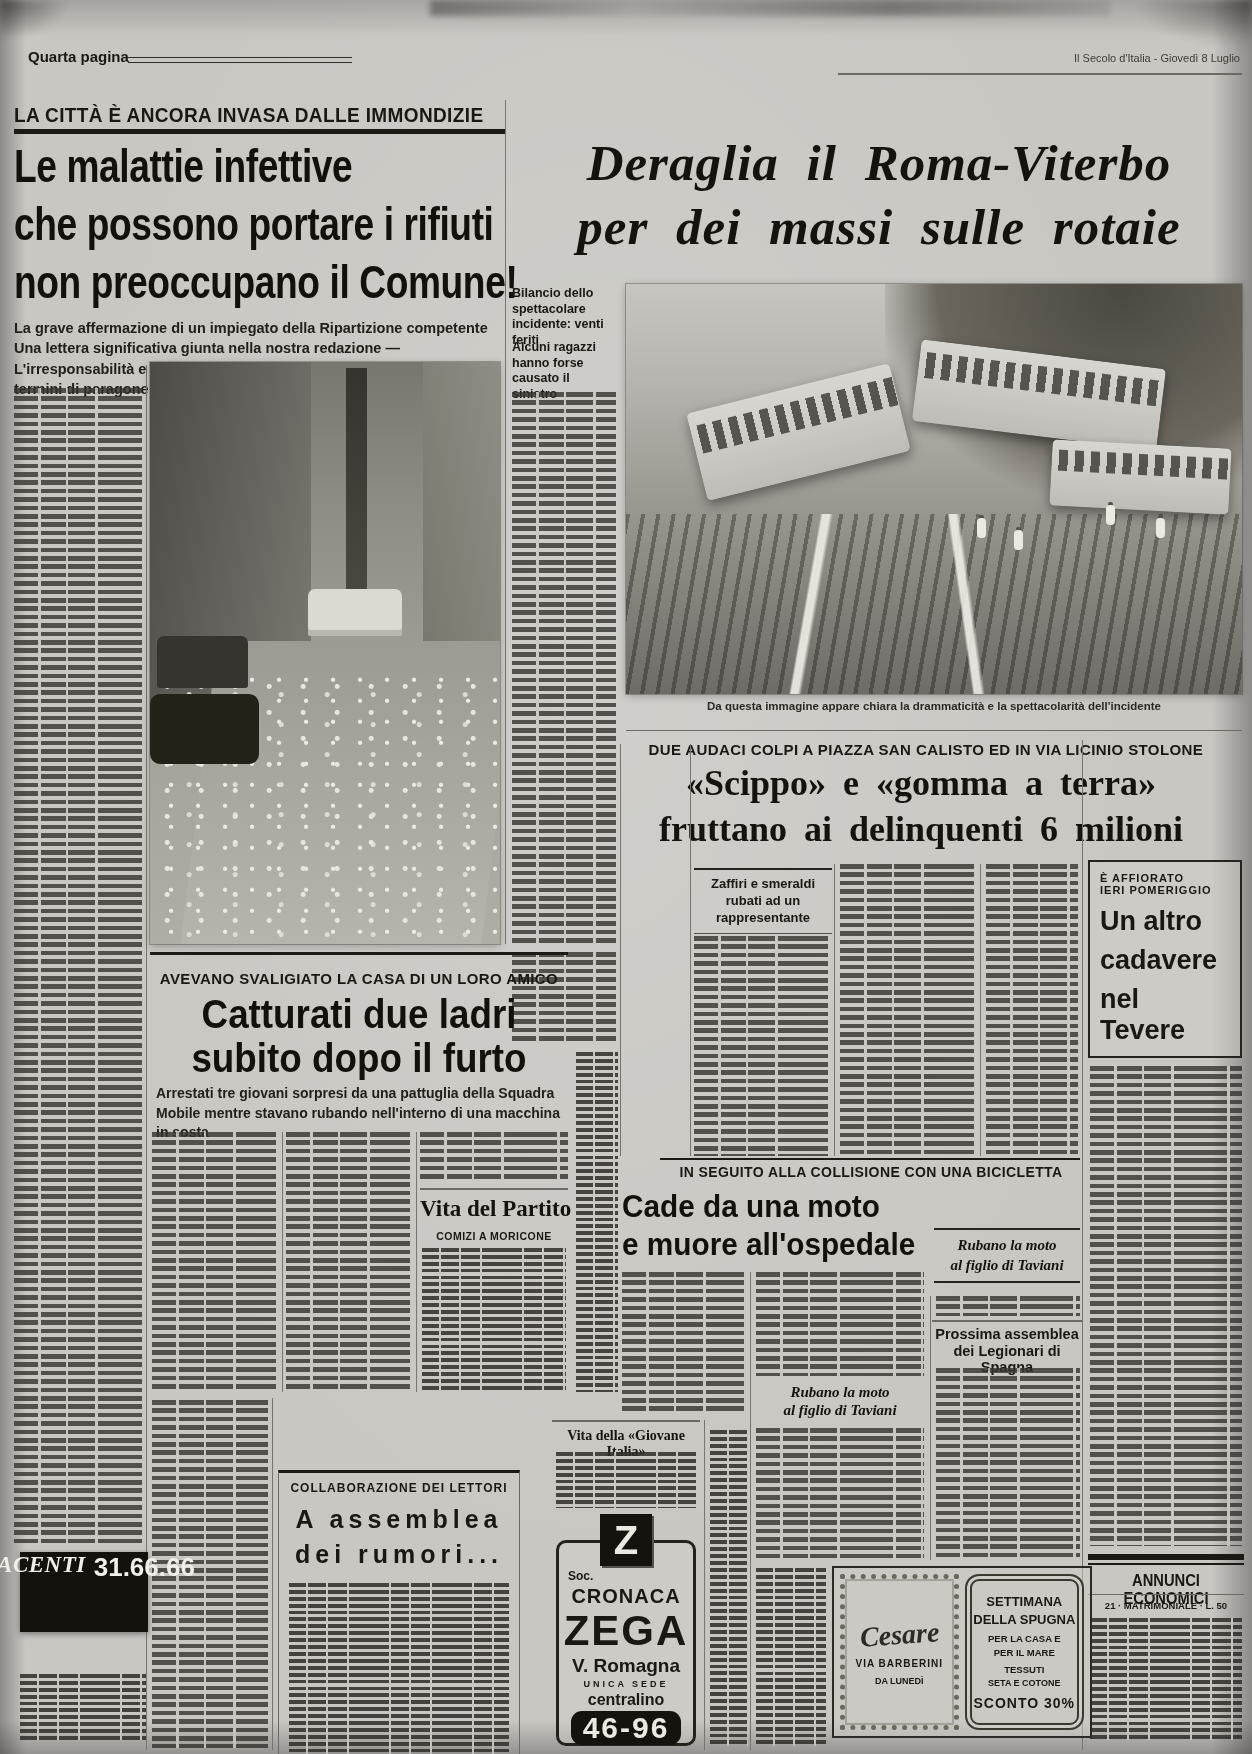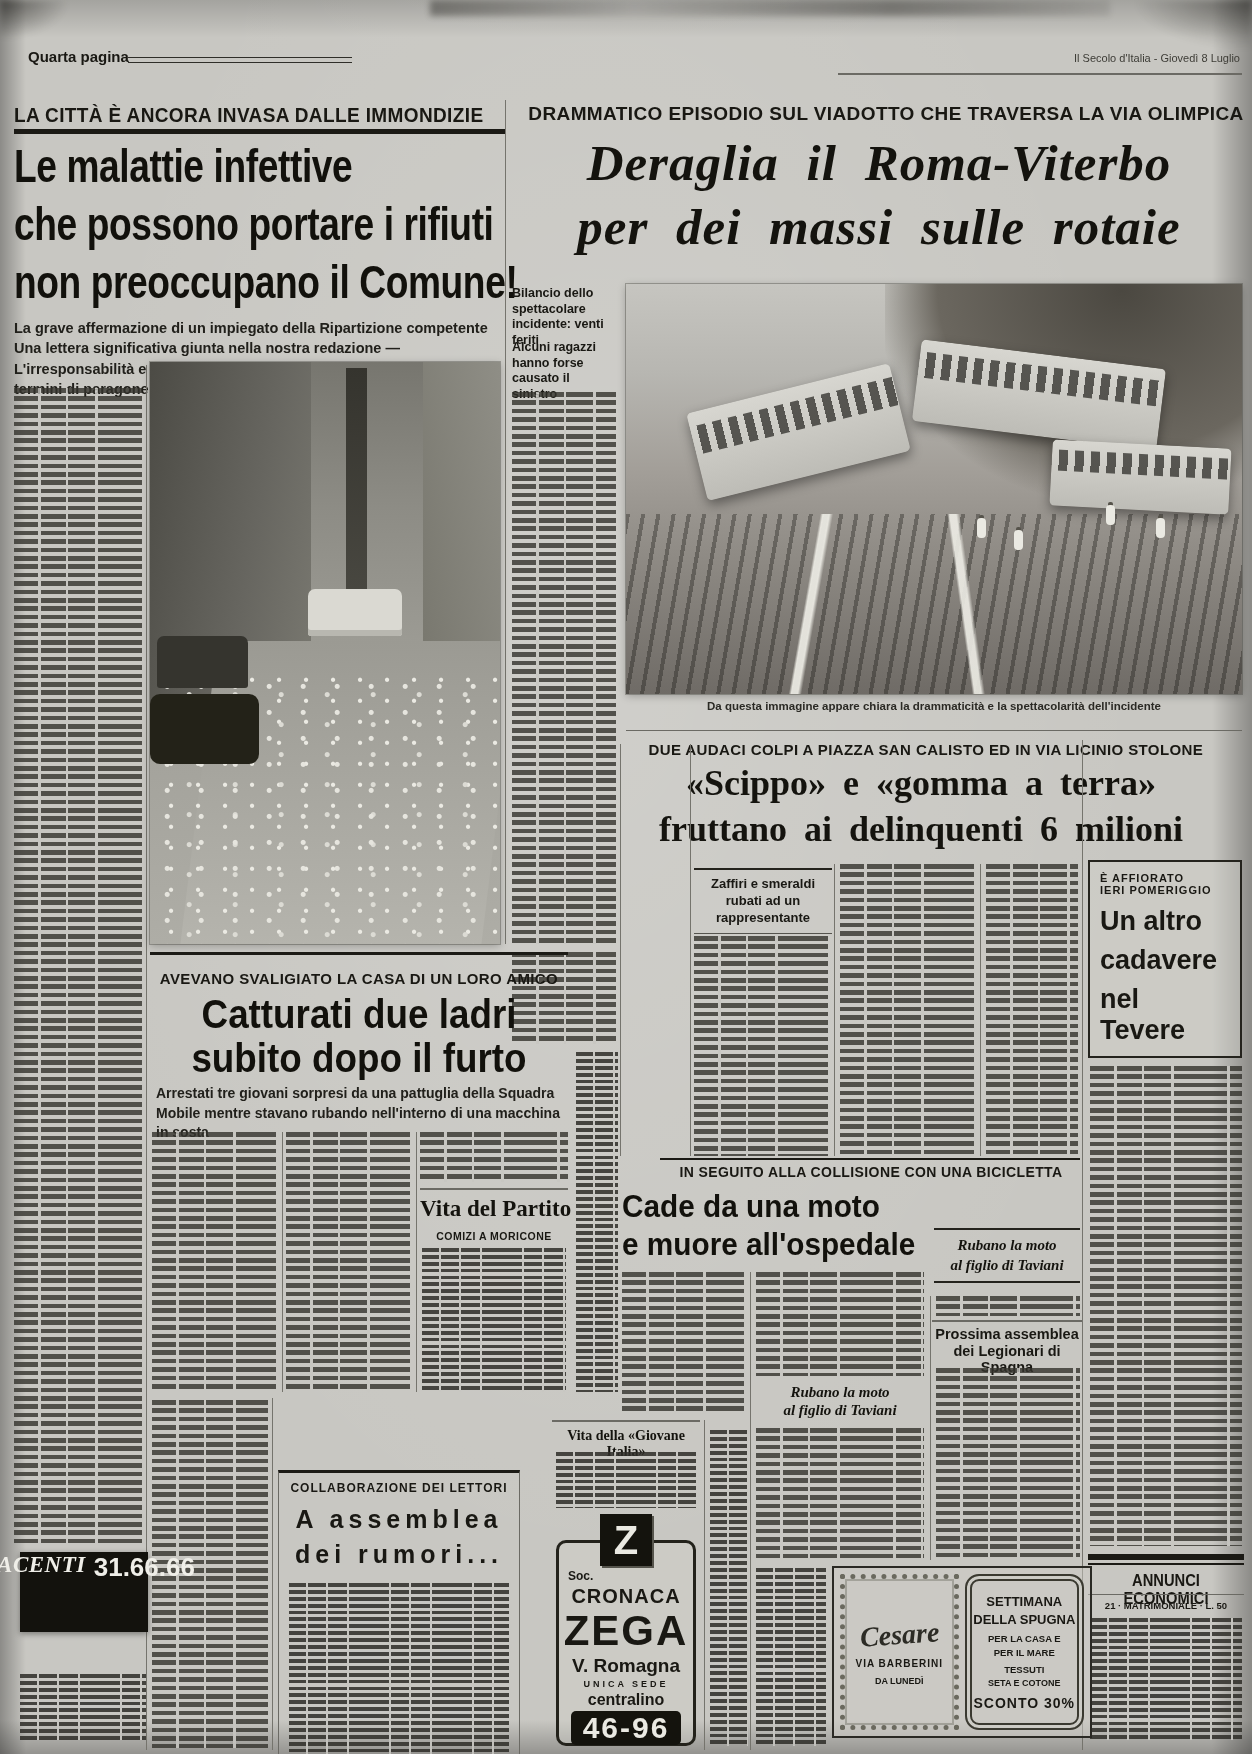--- a/index.html
+++ b/index.html
@@ -85,21 +85,20 @@
   <div class="smudge" style="right:0;top:0;width:120px;height:50px;background:radial-gradient(ellipse at 100% 0,rgba(15,14,10,.7),rgba(0,0,0,0) 70%);"></div>
 
   <div class="abs" style="left:28px;top:48px;font-size:15px;font-weight:bold;">Quarta pagina</div>
   <div class="abs dbl" style="left:128px;top:57px;width:224px;"></div>
   <div class="abs" style="left:940px;top:52px;width:300px;text-align:right;font-size:11px;color:#3d3c36;">Il Secolo d'Italia - Giovedì 8 Luglio</div>
   <div class="abs hrule thin" style="left:838px;top:73px;width:404px;height:2px;"></div>
 
   <div class="abs kicker" style="left:14px;top:104px;width:494px;font-size:20px;transform:scaleX(.95);transform-origin:left;">LA CITTÀ È ANCORA INVASA DALLE IMMONDIZIE</div>
   <div class="abs hrule" style="left:14px;top:129px;width:492px;height:5px;"></div>
   <div class="abs vdiv" style="left:505px;top:100px;height:844px;"></div>
-  <div class="abs kicker center" style="left:528px;top:103px;width:716px;font-size:19px;">DRAMMATICO EPISODIO SUL VIADOTTO CHE TRAVERSA LA VIA OLIMPICA</div>
 
   <div class="abs hl-main" style="left:14px;top:138px;">Le malattie infettive</div>
   <div class="abs hl-main" style="left:14px;top:196px;">che possono portare i rifiuti</div>
   <div class="abs hl-main" style="left:14px;top:254px;">non preoccupano il Comune!</div>
   <div class="abs deck" style="left:14px;top:318px;width:492px;font-size:14.5px;">La grave affermazione di un impiegato della Ripartizione competente Una lettera significativa giunta nella nostra redazione — L'irresponsabilità e l'inettitudine dei nostri amministratori non hanno termini di paragone</div>
 
   <div class="greek" style="left:14px;top:388px;width:128px;height:1156px;"></div>
   <div class="abs vdiv" style="left:146px;top:365px;height:1385px;"></div>
 
   <div class="photo street" style="left:150px;top:362px;width:350px;height:582px;">
@@ -228,21 +227,21 @@
   <div class="abs" style="left:600px;top:1514px;width:52px;height:52px;background:#14130d;color:#eae9e2;display:flex;align-items:center;justify-content:center;font-size:40px;font-weight:bold;box-shadow:2px 2px 0 #55544c;z-index:2;">
     <span>Z</span>
   </div>
   <div class="abs" style="left:556px;top:1540px;width:140px;height:206px;border:3px solid #23221b;border-radius:10px;box-sizing:border-box;background:rgba(210,209,203,.4);">
     <div style="position:absolute;left:9px;top:26px;font-size:12px;font-weight:bold;">Soc.</div>
     <div class="center" style="position:absolute;left:0;top:42px;width:100%;font-size:20px;font-weight:bold;letter-spacing:1px;">CRONACA</div>
     <div class="center" style="position:absolute;left:0;top:64px;width:100%;font-size:42px;font-weight:bold;letter-spacing:2px;">ZEGA</div>
     <div class="center" style="position:absolute;left:0;top:112px;width:100%;font-size:19px;font-weight:bold;">V. Romagna</div>
     <div class="center" style="position:absolute;left:0;top:136px;width:100%;font-size:9px;font-weight:bold;letter-spacing:3px;text-align:center;">UNICA SEDE</div>
     <div class="center" style="position:absolute;left:0;top:148px;width:100%;font-size:16px;font-weight:bold;">centralino</div>
-    <div style="position:absolute;left:12px;top:168px;width:110px;height:34px;background:#14130d;color:#eae9e2;font-size:30px;font-weight:bold;text-align:center;line-height:34px;border-radius:5px;letter-spacing:2px;">46-96</div>
+    <div style="position:absolute;left:12px;top:168px;width:110px;height:34px;background:#14130d;color:#eae9e2;font-size:30px;font-weight:bold;text-align:center;line-height:34px;border-radius:11px;letter-spacing:2px;">46-96</div>
   </div>
 
   <div class="abs" style="left:20px;top:1552px;width:128px;height:80px;background:#13120d;color:#efeee8;display:flex;flex-direction:row;align-items:flex-start;justify-content:center;gap:8px;box-shadow:0 2px 6px rgba(0,0,0,.4);">
     <div style="font-family:'Liberation Serif',serif;font-style:italic;font-weight:bold;font-size:23px;letter-spacing:.5px;">PIACENTI</div>
     <div style="font-size:26px;font-weight:bold;">31.66.66</div>
   </div>
   <div class="greek-sm" style="left:20px;top:1674px;width:126px;height:66px;"></div>
 
   <div class="abs" style="left:832px;top:1566px;width:260px;height:172px;border:2px solid #2a2924;background:rgba(205,204,198,.5);box-sizing:border-box;display:flex;gap:6px;padding:6px;">
     <div style="flex:1.05;border:5px dotted #6a695e;box-shadow:inset 0 0 0 2px rgba(90,89,78,.35);display:flex;flex-direction:column;align-items:center;justify-content:center;gap:7px;">

